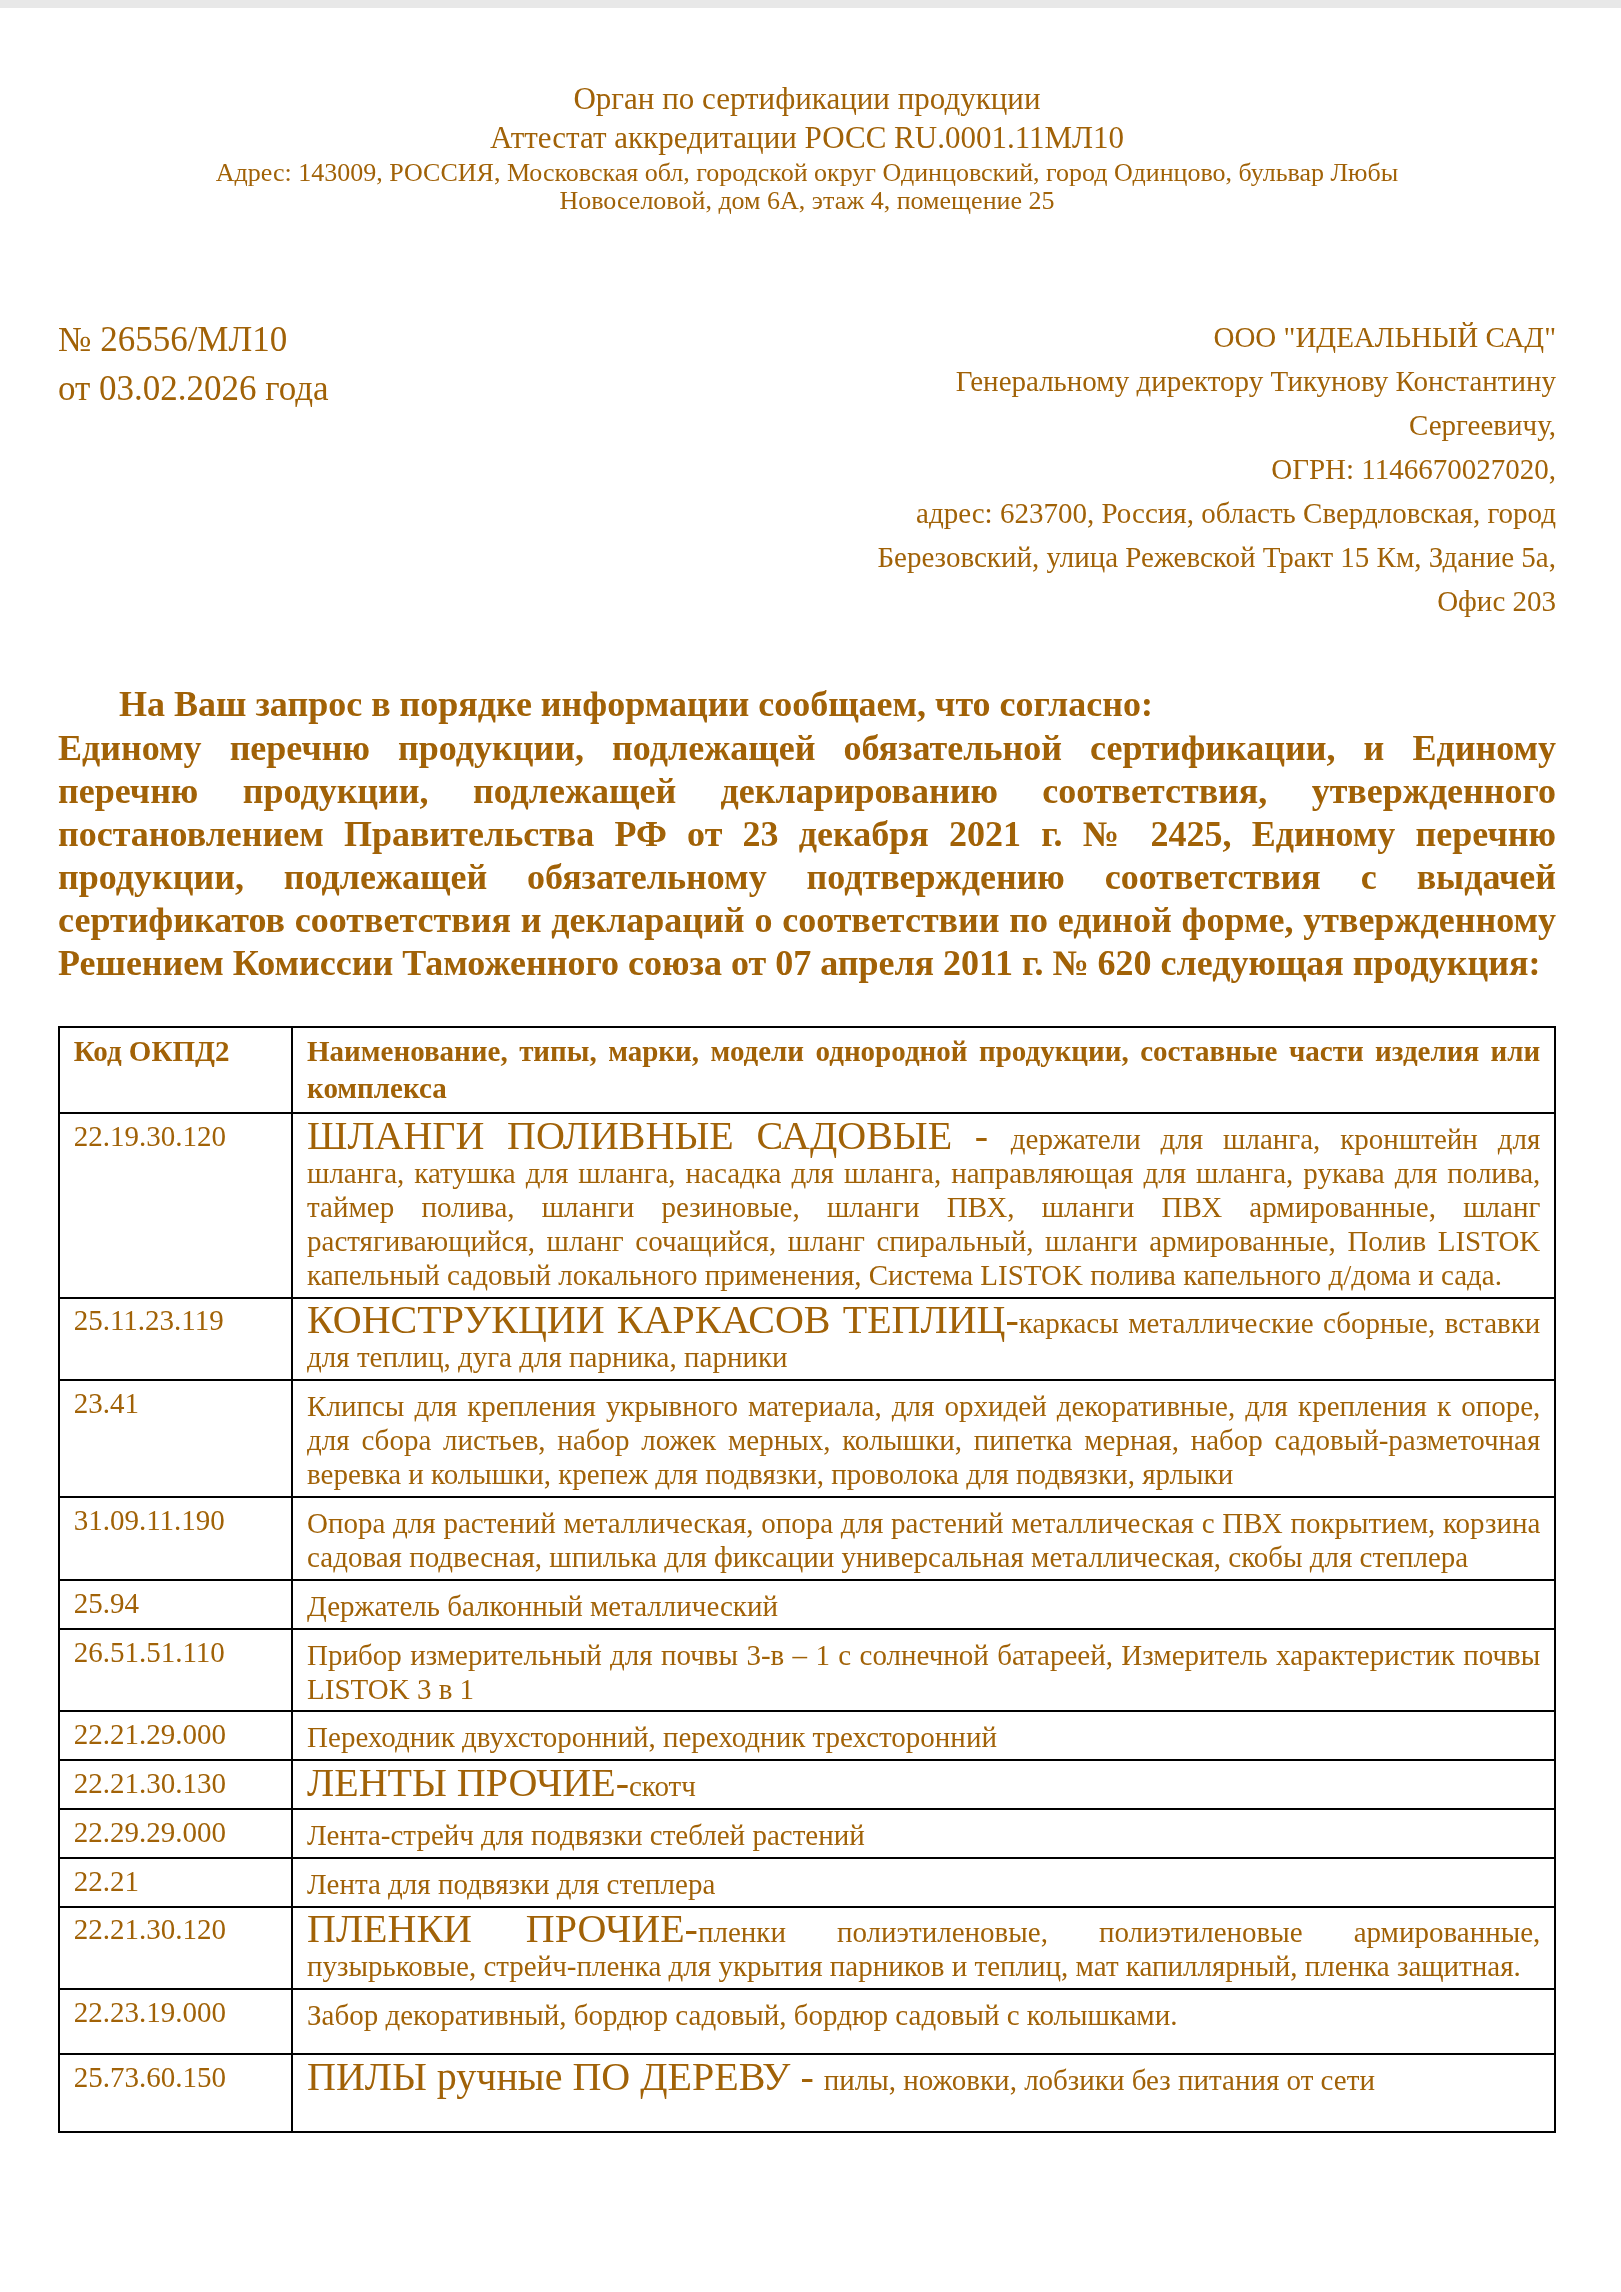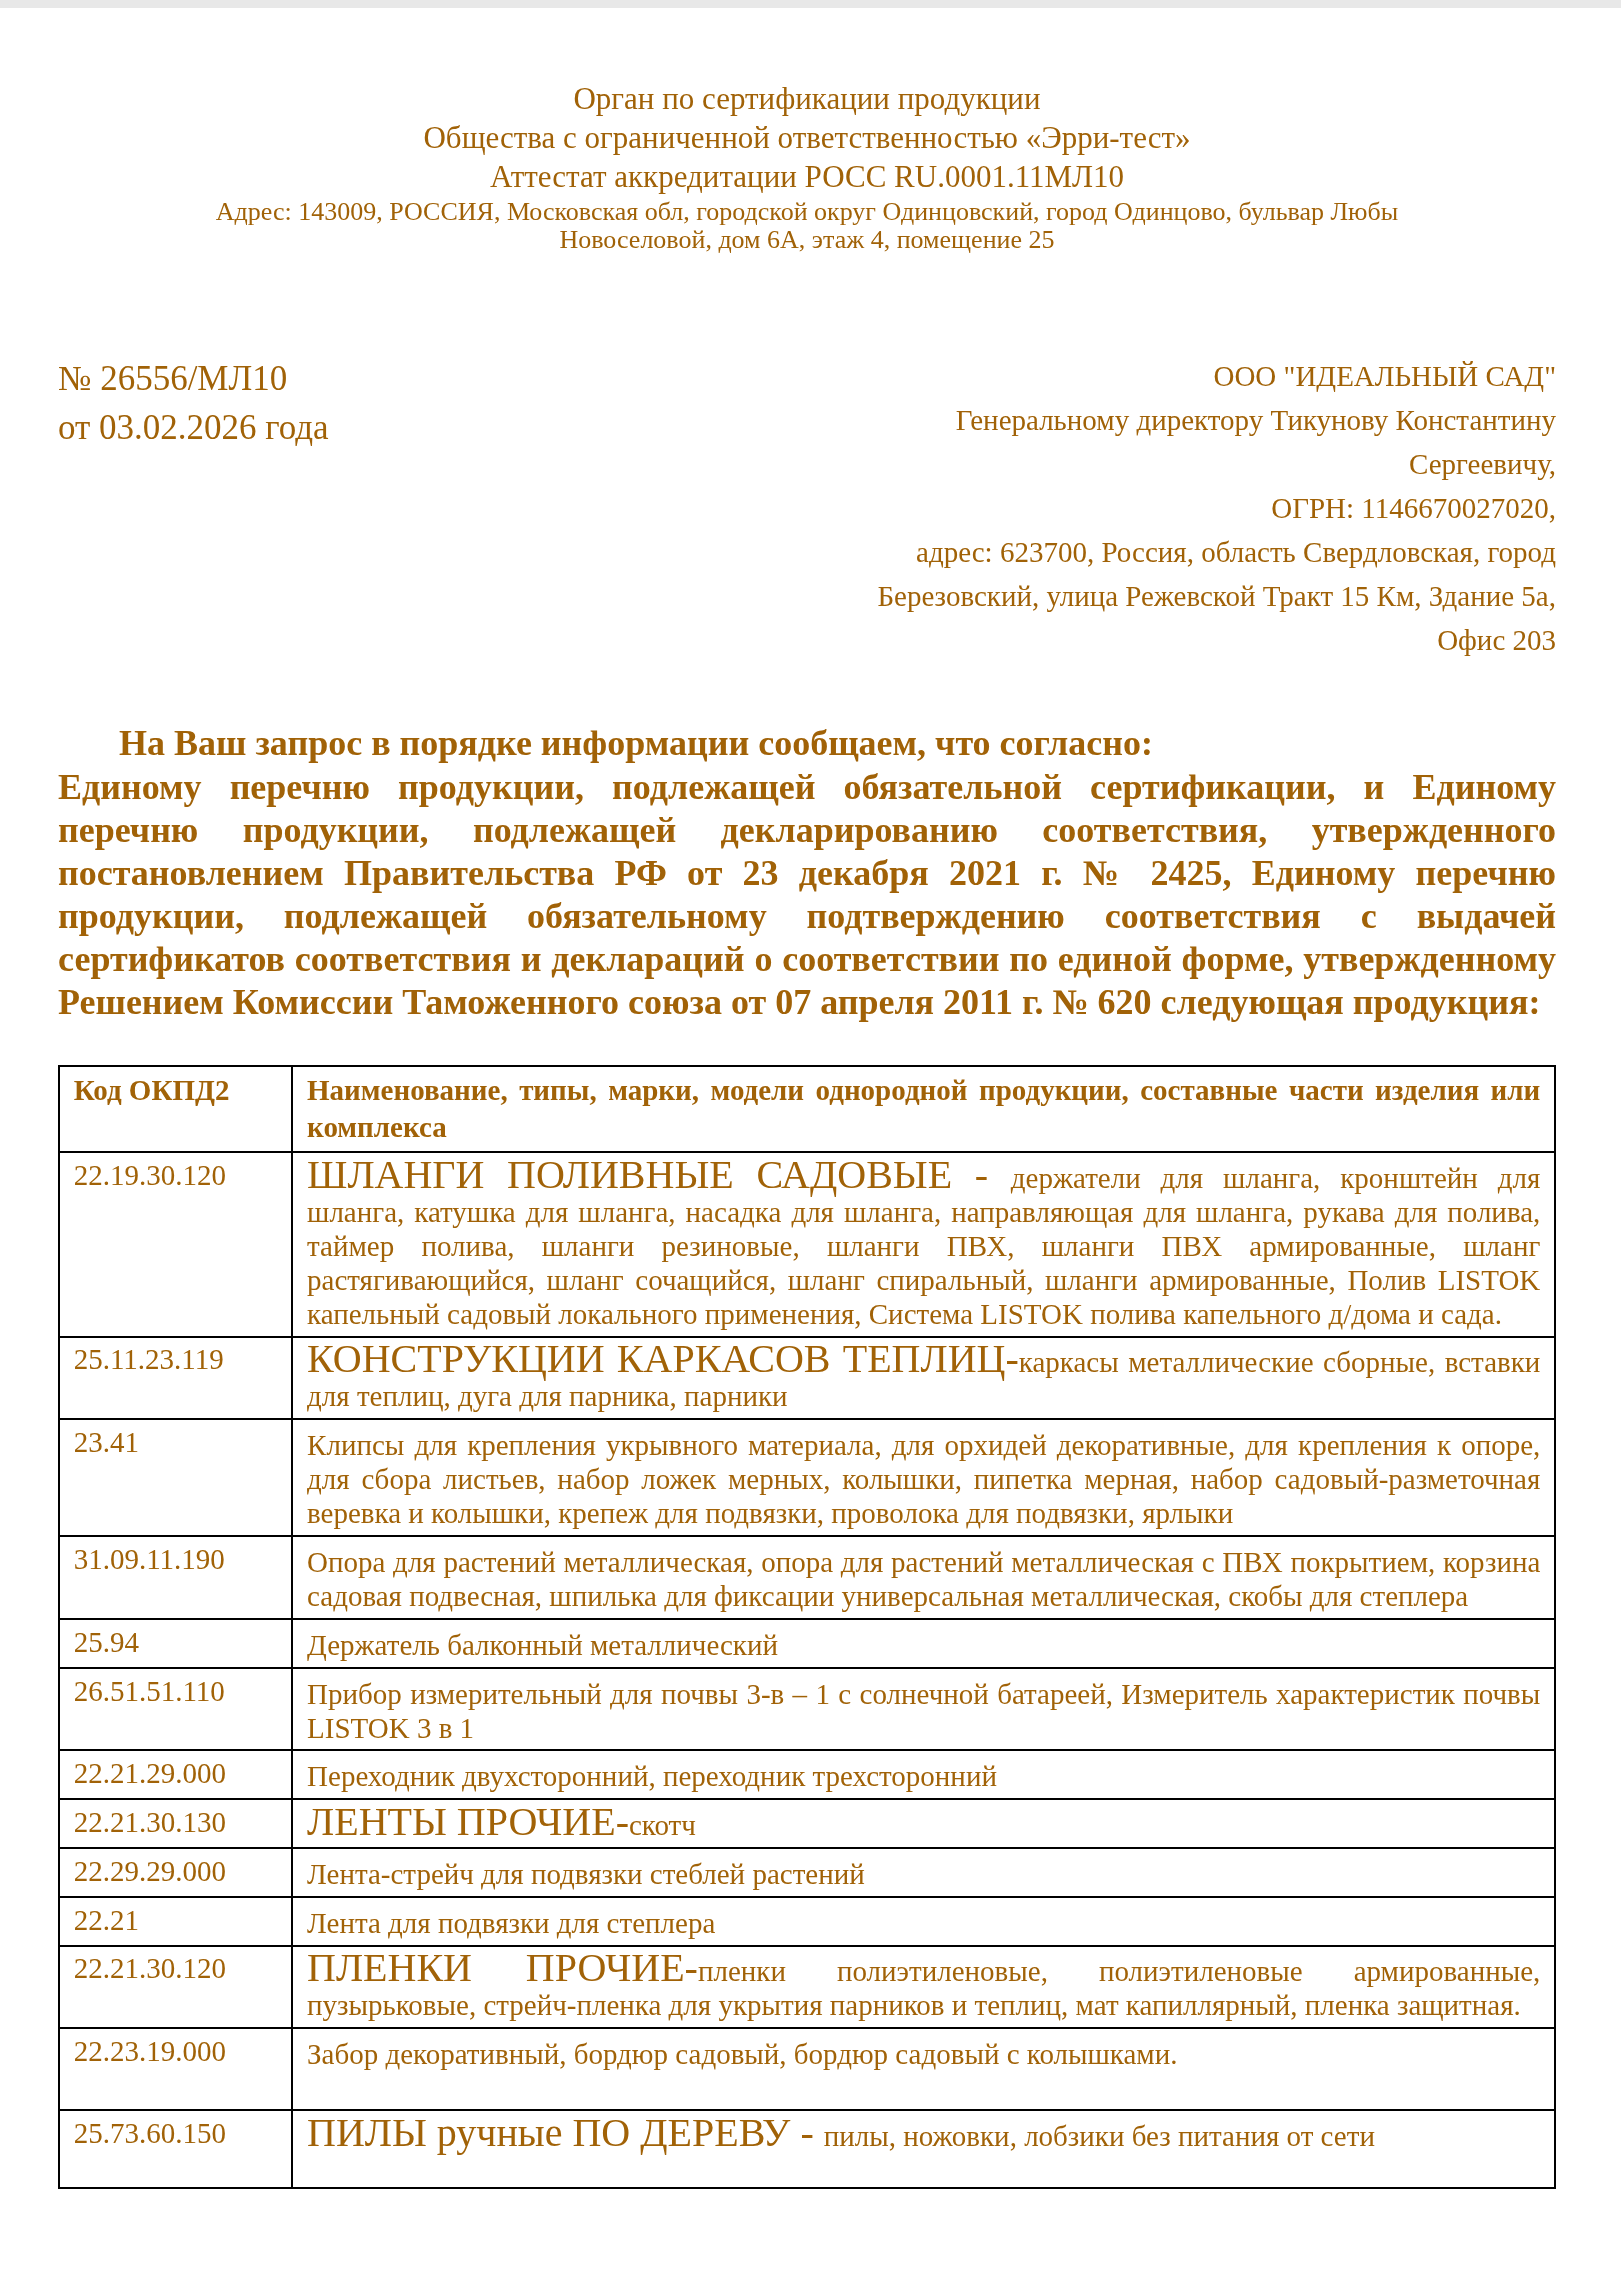--- a/index.html
+++ b/index.html
@@ -50,31 +50,30 @@
   table.okpd th{
     font-weight:bold;
     line-height:37px;
     height:76px;
     box-sizing:border-box;
   }
   .col-code{width:204px;text-align:left;}
   th.col-desc, td.col-desc{text-align:justify;}
   .lead{font-size:40px;line-height:34px;}
   
-  tbody tr:nth-child(12) td{height:82px;box-sizing:border-box;}
+  tbody tr:nth-child(12) td{height:65px;box-sizing:border-box;}
   tbody tr:nth-child(13) td{height:78px;box-sizing:border-box;}
 </style>
 </head>
 <body>
 
 <div class="page">
 
   <header class="letterhead">
     <div class="lh-title">Орган по сертификации продукции</div>
-    <div class="lh-title">Общества с ограниченной ответственностью «Эрри-тест»</div>
     <div class="lh-title">Аттестат аккредитации РОСС RU.0001.11МЛ10</div>
     <div class="lh-small lh-address">Адрес: 143009, РОССИЯ, Московская обл, городской округ Одинцовский, город Одинцово, бульвар Любы Новоселовой, дом 6А, этаж 4, помещение 25</div>
   </header>
 
   <section class="ref-row">
     <div class="ref">
       <div>№ 26556/МЛ10</div>
       <div>от 03.02.2026 года</div>
     </div>
     <div class="recipient">ООО "ИДЕАЛЬНЫЙ САД"

